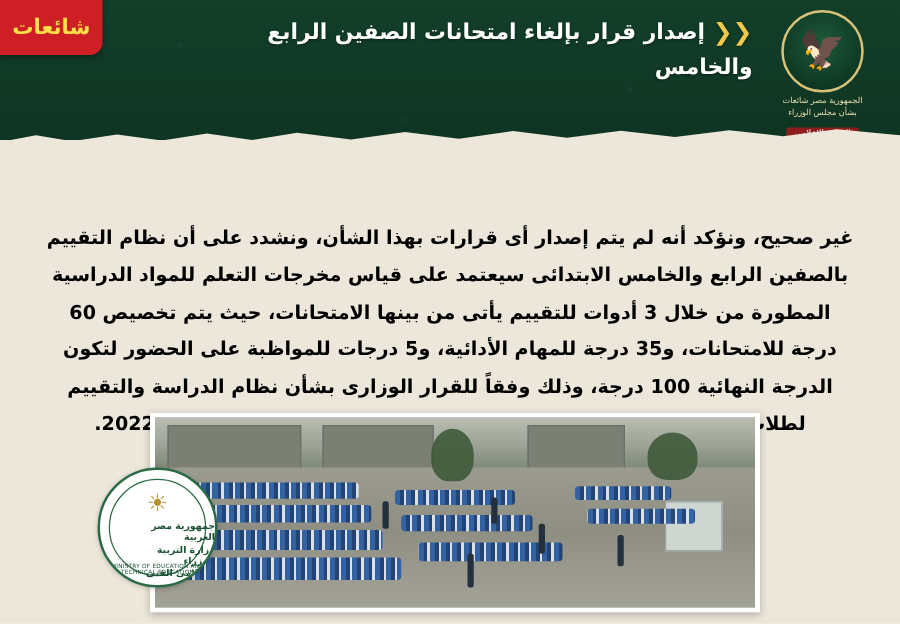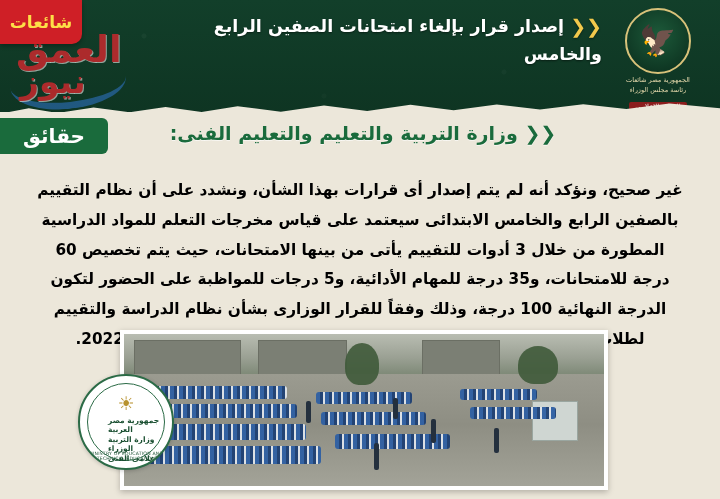--- a/index.html
+++ b/index.html
@@ -321,21 +321,21 @@
     transform: translateX(-50%);
     font-size: 19px;
     color: #b8922e;
     line-height: 1;
   }
   .seal .ar {
     position: absolute;
     left: 0;
     right: 0;
     top: 40px;
-    text-align: left;
+    text-align: right;
     font-size: 7.5px;
     font-weight: bold;
     color: #1a4f31;
     line-height: 1.25;
     padding-left: 28px;
   }
   .seal .en {
     position: absolute;
     left: 0;
     right: 0;
@@ -354,51 +354,39 @@
 
   <div class="top-band">
     <div class="texture"></div>
   </div>
 
   <div class="emblem">
     <div class="ring">
       <span class="eagle">🦅</span>
     </div>
     <div class="cap1">الجمهورية مصر شائعات</div>
-    <div class="cap1">رئاسة مجلس الوزراء</div>
+    <div class="cap1">بشأن مجلس الوزراء</div>
     <div class="cap2">المركز الإعلامى</div>
   </div>
 
   <div class="headline">
     <span class="quote">❮❮</span>
     <span>إصدار قرار بإلغاء امتحانات الصفين الرابع والخامس</span>
   </div>
 
   <div class="rumor-tag">
     <span>شائعات</span>
   </div>
 
   <div class="torn"></div>
 
   <div class="body-bg"></div>
 
-  <div class="watermark">
-    <div class="w-swoosh"></div>
-    <div class="w-ar">العمق</div>
-    <div class="w-ar2">نيوز</div>
-  </div>
-
-  <div class="facts-tab">
-    <span>حقائق</span>
-  </div>
-
-  <div class="subhead">
-    <span class="quote">❮❮</span>
-    <span>وزارة التربية والتعليم والتعليم الفنى:</span>
-  </div>
+
+
 
   <div class="para">غير صحيح، ونؤكد أنه لم يتم إصدار أى قرارات بهذا الشأن، ونشدد على أن نظام التقييم بالصفين الرابع والخامس الابتدائى سيعتمد على قياس مخرجات التعلم للمواد الدراسية المطورة من خلال 3 أدوات للتقييم يأتى من بينها الامتحانات، حيث يتم تخصيص 60 درجة للامتحانات، و35 درجة للمهام الأدائية، و5 درجات للمواظبة على الحضور لتكون الدرجة النهائية 100 درجة، وذلك وفقاً للقرار الوزارى بشأن نظام الدراسة والتقييم لطلاب الصفين الرابع والخامس الابتدائى للعام الدراسى الحالى 2022/2023.</div>
 
   <div class="photo">
     <div class="sky"></div>
     <div class="bldg" style="left:2%;width:22%;"></div>
     <div class="bldg" style="left:28%;width:18%;"></div>
     <div class="bldg" style="left:62%;width:16%;"></div>
     <div class="ground"></div>
 

